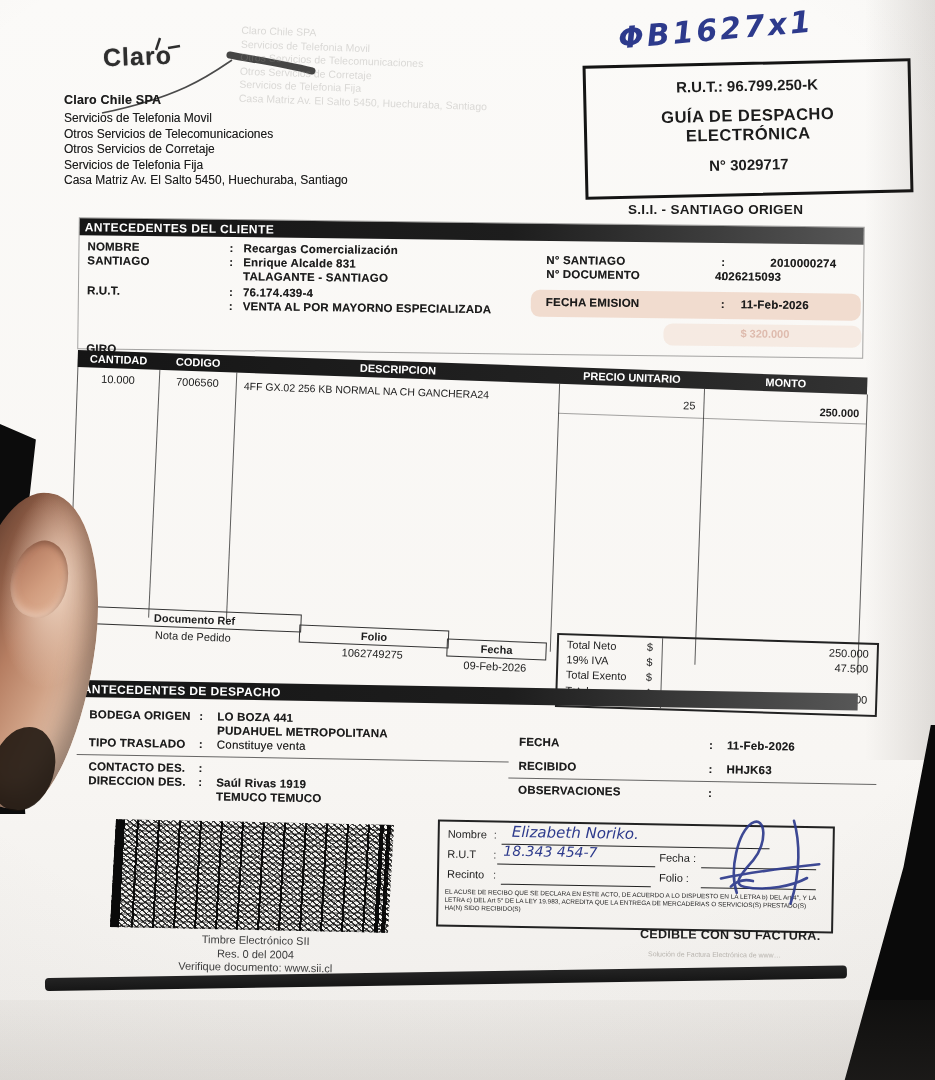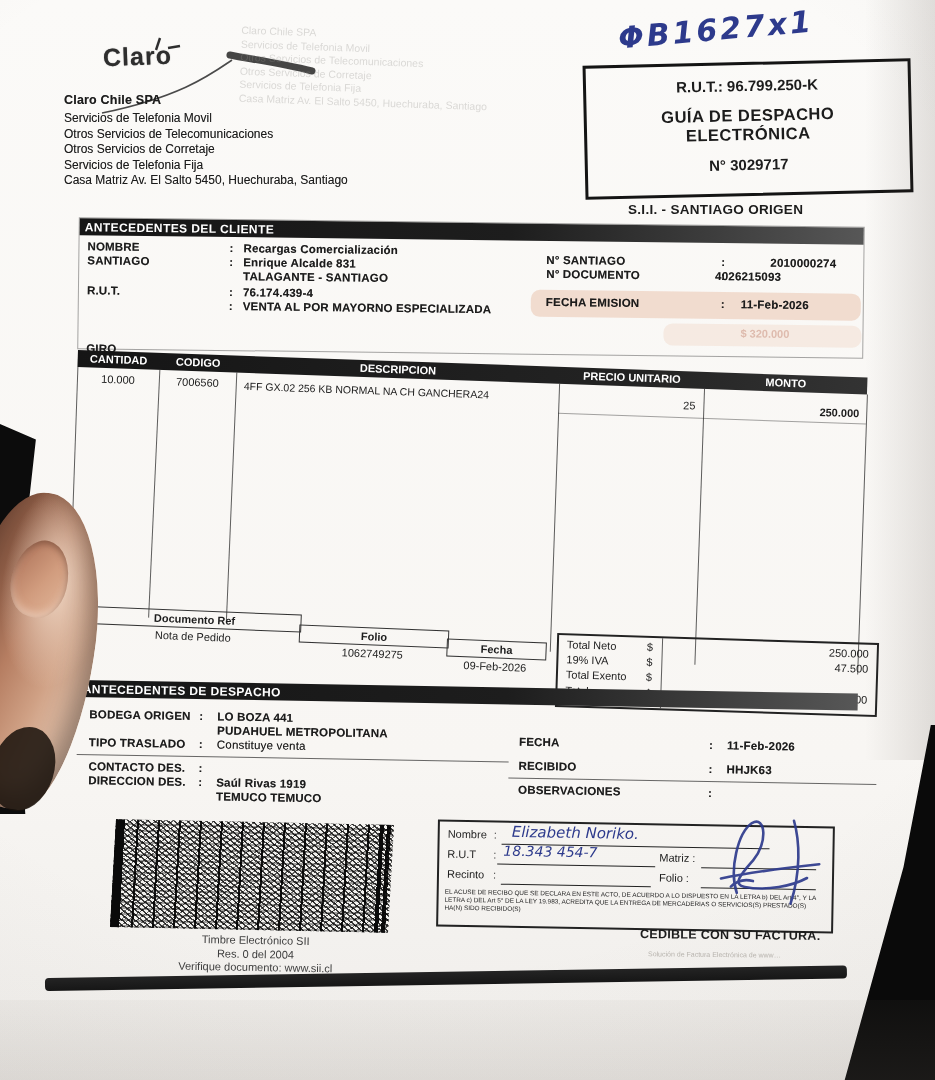--- a/index.html
+++ b/index.html
@@ -220,21 +220,21 @@
 <div class="abs" style="left:437px;top:823px;width:393px;height:103px;border:2px solid #222;transform:rotate(1deg);">
   <div class="cell sm" style="left:8px;top:6px;">Nombre</div>
   <div class="cell sm" style="left:54px;top:6px;">:</div>
   <div class="cell hand" style="left:72px;top:0px;font-size:15px;">Elizabeth  Noriko.</div>
   <div class="hline" style="left:62px;top:21px;width:268px;background:#222;"></div>
 
   <div class="cell sm" style="left:8px;top:26px;">R.U.T</div>
   <div class="cell sm" style="left:54px;top:26px;">:</div>
   <div class="cell hand" style="left:64px;top:20px;font-size:14px;">18.343 454-7</div>
   <div class="hline" style="left:58px;top:41px;width:158px;background:#222;"></div>
-  <div class="cell sm" style="left:220px;top:26px;">Matriz :</div>
+  <div class="cell sm" style="left:220px;top:26px;">Fecha :</div>
   <div class="hline" style="left:262px;top:41px;width:115px;background:#222;"></div>
 
   <div class="cell sm" style="left:8px;top:46px;">Recinto</div>
   <div class="cell sm" style="left:54px;top:46px;">:</div>
   <div class="hline" style="left:62px;top:61px;width:150px;background:#222;"></div>
   <div class="cell sm" style="left:220px;top:46px;">Folio :</div>
   <div class="hline" style="left:262px;top:61px;width:115px;background:#222;"></div>
 
   <div class="cell" style="left:6px;top:66px;width:380px;white-space:normal;font-size:6.4px;line-height:7.8px;color:#1e1e1e;">EL ACUSE DE RECIBO QUE SE DECLARA EN ESTE ACTO, DE ACUERDO A LO DISPUESTO EN LA LETRA b) DEL Art 4°, Y LA LETRA c) DEL Art 5° DE LA LEY 19.983, ACREDITA QUE LA ENTREGA DE MERCADERIAS O SERVICIOS(S) PRESTADO(S) HA(N) SIDO RECIBIDO(S)</div>
 

